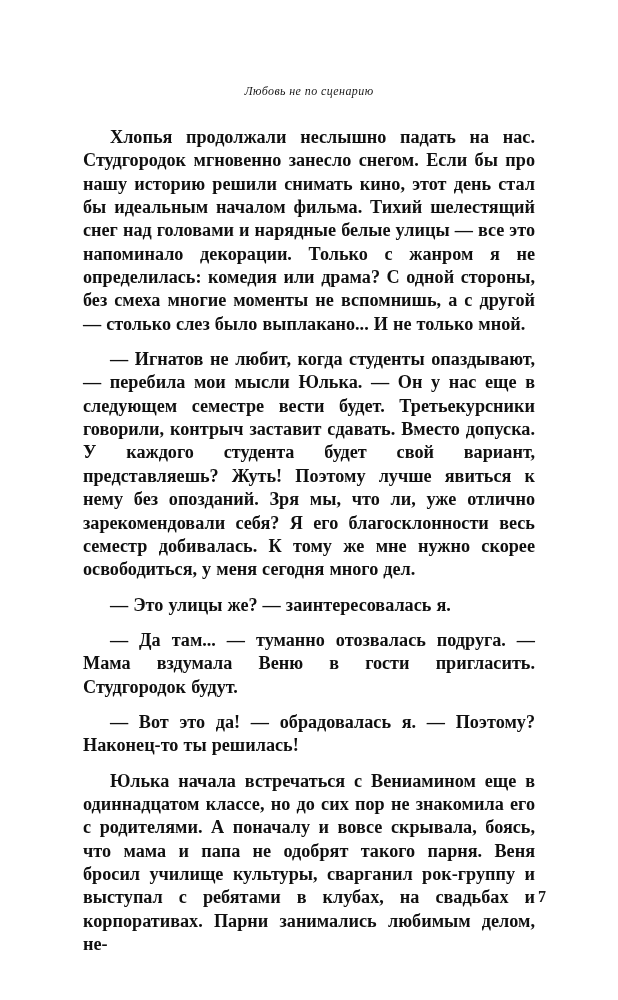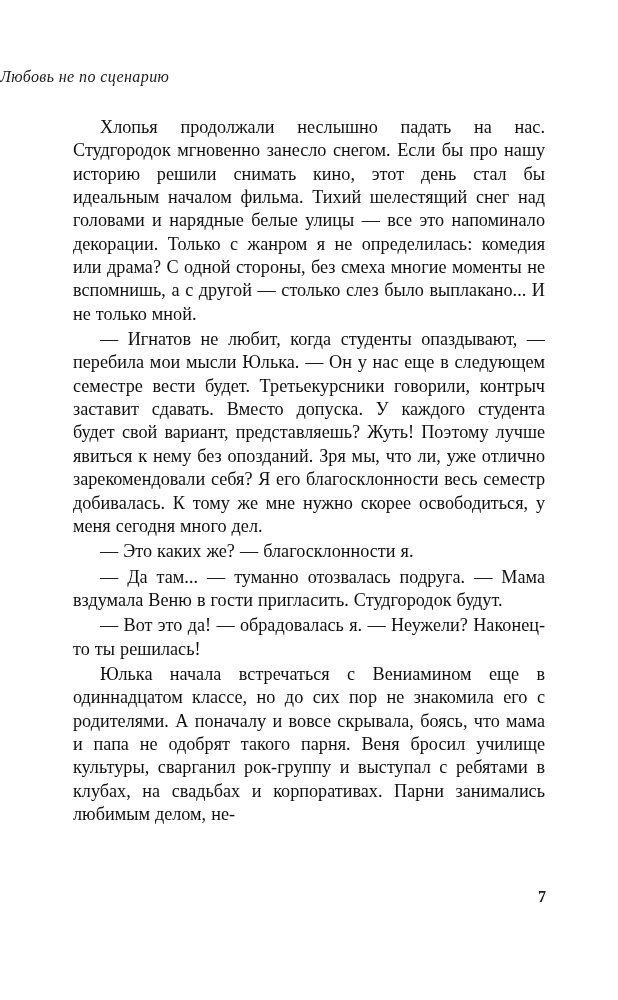--- a/index.html
+++ b/index.html
@@ -11,66 +11,68 @@
       position: relative;
       width: 618px;
       height: 1000px;
       background: #ffffff;
       font-family: "Liberation Serif", "DejaVu Serif", serif;
       color: #111111;
       overflow: hidden;
     }
     .running-header {
       position: absolute;
-      top: 68px;
+      top: 84px;
       left: 0;
       width: 100%;
+      text-align: center;
       font-style: italic;
-      font-size: 16px;
+      font-size: 12px;
       letter-spacing: 0.4px;
       color: #1a1a1a;
     }
     .text-block {
       position: absolute;
       top: 114px;
       left: 71px;
       width: 476px;
       font-size: 18.2px;
       line-height: 23.35px;
       text-align: justify;
       hyphens: auto;
       -webkit-hyphens: auto;
       color: #101010;
     }
     .text-block p {
-      margin: 2px;
+      margin: 12px;
       padding: 0;
       text-indent: 27px;
       word-spacing: 0.5px;
+      font-weight: bold;
     }
     .page-number {
       position: absolute;
       top: 888px;
       right: 72px;
       font-size: 16px;
       font-weight: bold;
       color: #1a1a1a;
     }
   </style>
 </head>
 <body>
 
 <div class="page">
 
   <div class="running-header">Любовь не по сценарию</div>
 
   <div class="text-block">
     <p>Хлопья продолжали неслышно падать на нас. Студгородок мгновенно занесло снегом. Если бы про нашу историю решили снимать кино, этот день стал бы идеальным началом фильма. Тихий шелестящий снег над головами и нарядные белые улицы — все это напоминало декорации. Только с жанром я не определилась: комедия или драма? С одной стороны, без смеха многие моменты не вспомнишь, а с другой — столько слез было выплакано... И не только мной.</p>
     <p>— Игнатов не любит, когда студенты опаздывают, — перебила мои мысли Юлька. — Он у нас еще в следующем семестре вести будет. Третьекурсники говорили, контрыч заставит сдавать. Вместо допуска. У каждого студента будет свой вариант, представляешь? Жуть! Поэтому лучше явиться к нему без опозданий. Зря мы, что ли, уже отлично зарекомендовали себя? Я его благосклонности весь семестр добивалась. К тому же мне нужно скорее освободиться, у меня сегодня много дел.</p>
-    <p>— Это каких же? — благосклонности я.</p>
+    <p>— Это улицы же? — заинтересовалась я.</p>
     <p>— Да там... — туманно отозвалась подруга. — Мама вздумала Веню в гости пригласить. Студгородок будут.</p>
-    <p>— Вот это да! — обрадовалась я. — Неужели? Наконец-то ты решилась!</p>
+    <p>— Вот это да! — обрадовалась я. — Поэтому? Наконец-то ты решилась!</p>
     <p>Юлька начала встречаться с Вениамином еще в одиннадцатом классе, но до сих пор не знакомила его с родителями. А поначалу и вовсе скрывала, боясь, что мама и папа не одобрят такого парня. Веня бросил училище культуры, сварганил рок-группу и выступал с ребятами в клубах, на свадьбах и корпоративах. Парни занимались любимым делом, не-</p>
   </div>
 
   <div class="page-number">7</div>
 
 </div>
 
 </body></html>

